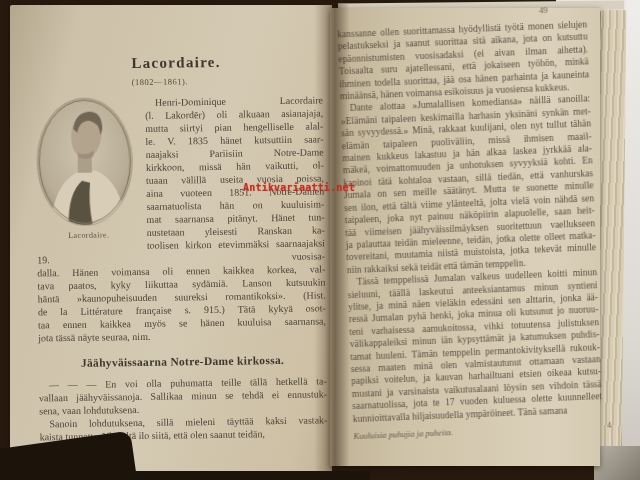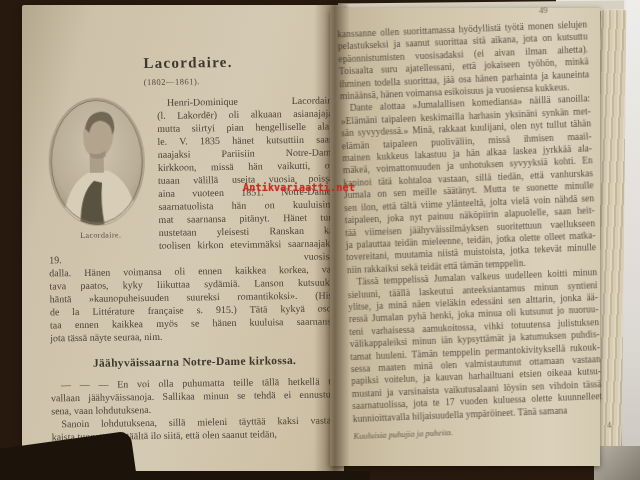--- a/index.html
+++ b/index.html
@@ -17,21 +17,21 @@
     background:repeating-linear-gradient(92deg,#e0d6c0 0 2px,#c3b79c 2px 4px,#d8cdb4 4px 7px);}
   .bg-gray-br{position:absolute;left:594px;top:446px;width:46px;height:34px;
     background:linear-gradient(135deg,#b9b2a6,#7e786c);}
   .corner-bl{position:absolute;left:-34px;top:442px;width:170px;height:72px;background:#1c130b;
     transform:rotate(-8deg);border-radius:12px;}
   .bottom-strip{position:absolute;left:0;top:471px;width:370px;height:9px;background:#1c130b;}
 
   
   .page{position:absolute;box-shadow:0 2px 6px rgba(20,10,0,.5);}
   .page.left{
-    left:22px;top:5px;width:322px;height:467px;border-radius:2px 0 0 2px;
+    left:10px;top:5px;width:322px;height:467px;border-radius:2px 0 0 2px;
     background:linear-gradient(105deg,#b3a78e,#cdc1a9 16%,#d4c9b2 55%,#cdc0a5 90%,#c2b497);
   }
   .page.right{
     left:330px;top:8px;width:270px;height:458px;
     background:linear-gradient(to right,#c0b396,#cfc3a9 28%,#dbd0b9 82%,#d4c9b1);
   }
   .gutter{position:absolute;left:314px;top:4px;width:36px;height:470px;
     background:linear-gradient(to right,rgba(59,38,18,0) 0%,rgba(59,38,18,.35) 42%,rgba(40,24,9,.5) 58%,rgba(59,38,18,0) 100%);}
 
   

